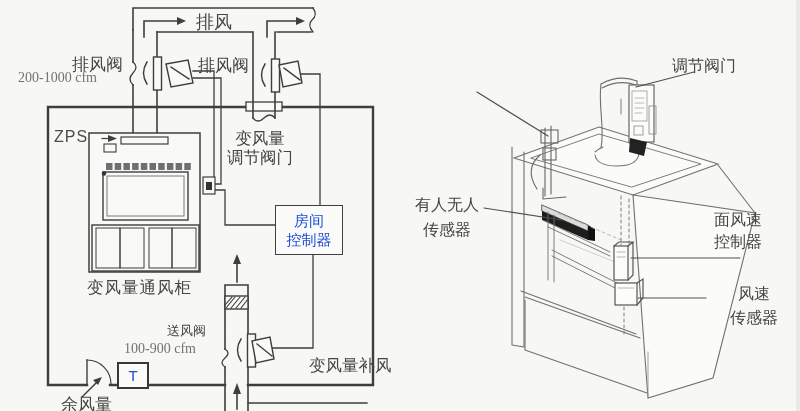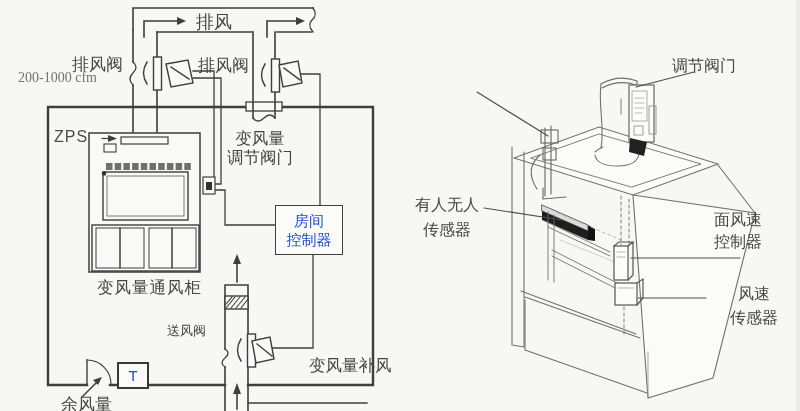--- a/index.html
+++ b/index.html
@@ -249,24 +249,25 @@
     <span>调节阀门</span>
   </div>
 
   <div class="label" style="left:54px;top:128px;font-size:16px;letter-spacing:1px;color:#4c4c4c;">ZPS</div>
 
   <div class="boxed" id="room-controller-box">
     <span>房间</span>
     <span>控制器</span>
   </div>
 
-  <div class="label cn" style="left:97px;top:278px;letter-spacing:1px;">变风量通风柜</div>
+  <div class="label cn" style="left:87px;top:278px;letter-spacing:1px;">变风量通风柜</div>
 
   <div class="label cn" style="left:167px;top:324px;font-size:13px;">送风阀</div>
 
+  <div class="label num" style="left:124px;top:341px;">100-900 cfm</div>
 
   <div class="label cn" style="left:261px;top:356px;margin-left:48px;">变风量补风</div>
 
   <div class="boxed" id="t-box">
     <span>T</span>
   </div>
 
   <div class="label cn" style="left:61px;top:395px;font-size:17px;">余风量</div>
 
 

